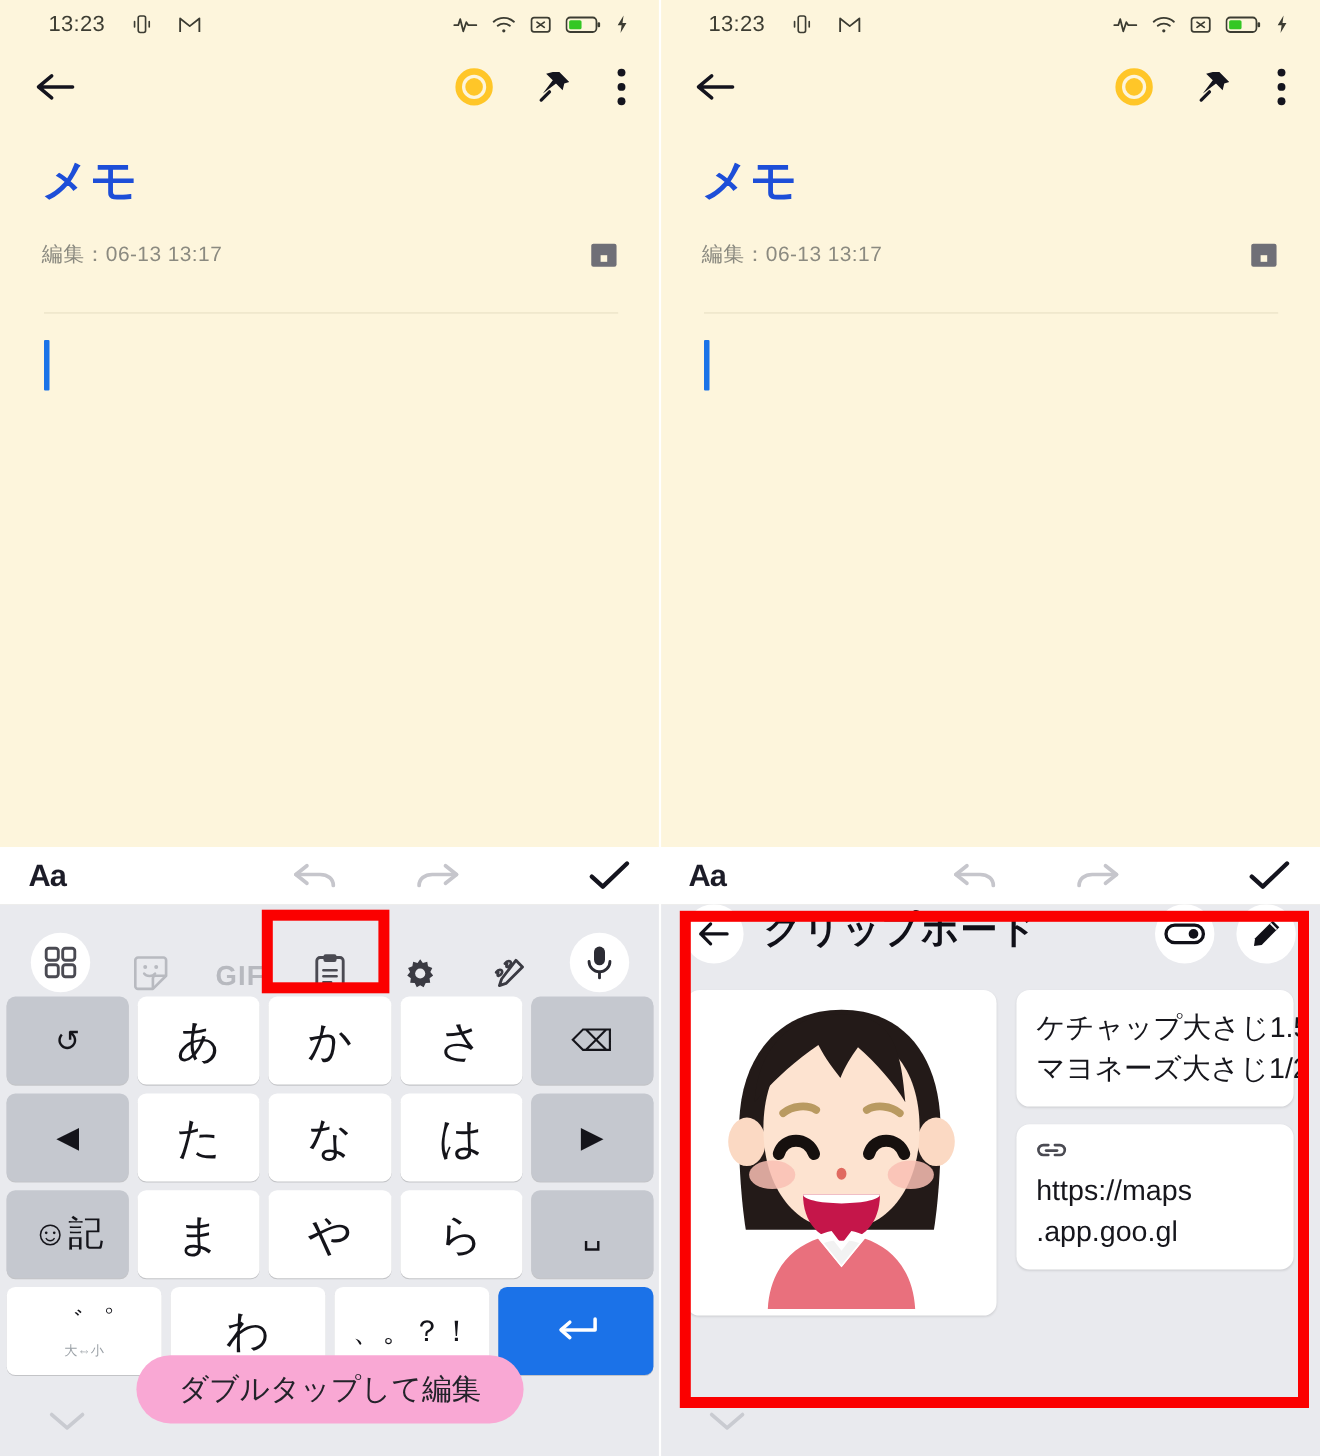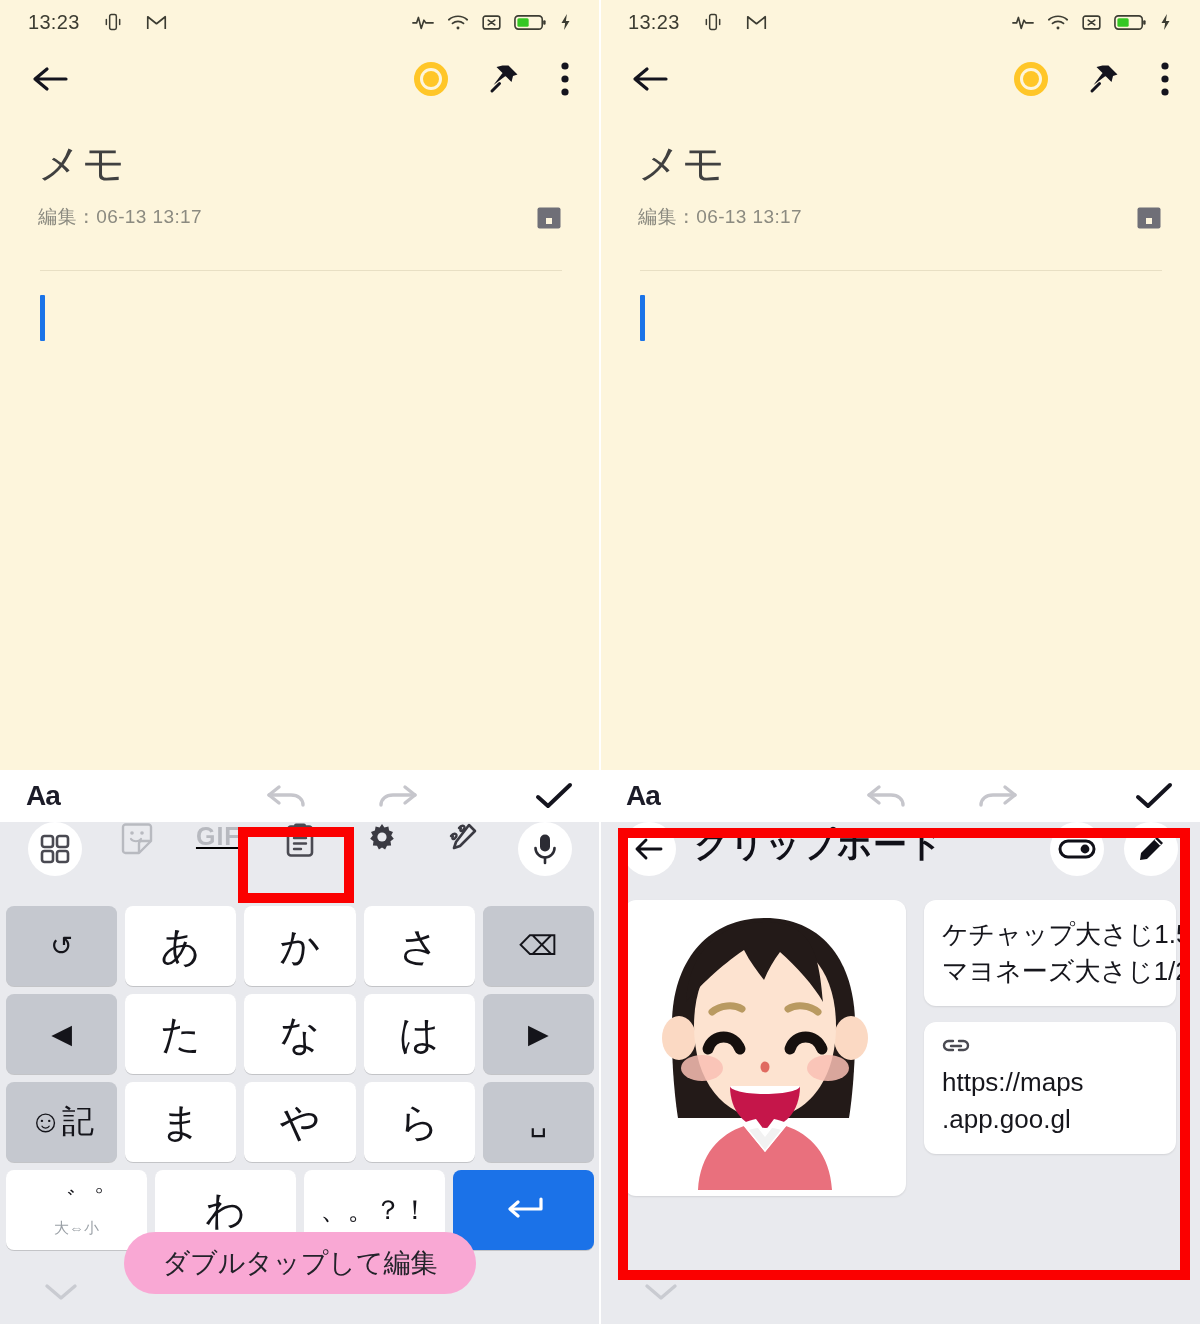--- a/index.html
+++ b/index.html
@@ -15,61 +15,61 @@
   .panel { position: absolute; top: 0; width: 600px; height: 1324px; overflow: hidden; background: #fdf5dc; }
   .panel.left  { left: 0; }
   .panel.right { left: 600px; }
   .panel-gap { position:absolute; top:0; left:599px; width:2px; height:1324px; background:#ffffff; z-index:30;}
 
   
   .statusbar {
     position: relative; height: 44px; background: #fdf5dc;
     display: flex; align-items: center; padding: 0 28px;
   }
-  .sb-left { display: flex; align-items: center; gap: 23px; }
+  .sb-left { display: flex; align-items: center; gap: 23px; margin-left: 16px; }
   .sb-time { font-size: 20px; color: #3c3c32; letter-spacing: .3px; }
   .sb-right { margin-left: auto; display: flex; align-items: center; gap: 13px; }
   .ico { display:inline-block; line-height:0; }
 
   
   .appbar { height: 70px; display:flex; align-items:center; padding: 0 30px; background:#fdf5dc; }
   .appbar .spacer { flex: 1; }
   .appbar .actions { display:flex; align-items:center; gap: 38px; }
   .color-dot {
     width: 34px; height: 34px; border-radius: 50%;
     border: 6px solid #ffc628; background: #fdf5dc;
     position: relative;
   }
   .color-dot::after {
     content:""; position:absolute; inset:3px; border-radius:50%; background:#ffc628;
   }
 
   
   .note { padding: 22px 38px 0 38px; background:#fdf5dc; }
-  .note-title { font-size: 42px; font-weight: 400; color:#404040; letter-spacing:1px; }
-  .note-meta-row { display:flex; align-items:center; margin-top: 12px; }
+  .note-title { font-size: 42px; font-weight: 700; color:#1d4ed8; letter-spacing:1px; }
+  .note-meta-row { display:flex; align-items:center; margin-top: 26px; }
   .note-meta { font-size: 19px; color:#8b8a80; letter-spacing:.4px; }
   .note-meta-icon { margin-left:auto; }
   .divider { height:1px; background:#e8dfc4; margin: 40px 0 0 2px; }
   .caret { width:5px; height:46px; background:#1a73e8; margin: 24px 0 0 2px; border-radius:1px;}
 
   
   .fmtbar {
     position:absolute; left:0; width:600px; height:52px; top:770px;
     background:#ffffff; display:flex; align-items:center; padding: 12px 26px;
   }
   .fmt-aa { font-size:28px; font-weight:700; color:#1c1c28; letter-spacing:-1px; }
   .fmt-undo { margin-left: 205px; }
   .fmt-redo { margin-left: 66px; }
   .fmt-check { margin-left:auto; }
 
   
   .kb { position:absolute; left:0; top:822px; width:600px; height:502px; background:#e9eaee; }
   .kb-tools { height:80px; display:flex; align-items:center; padding: 0 14px; position:relative; }
-  .kb-tool { flex:1; display:flex; align-items:flex-start; justify-content:center; height:80px;text-decoration:underline; }
+  .kb-tool { flex:1; display:flex; align-items:flex-end; justify-content:center; height:80px; }
   .circle-btn {
     width:54px; height:54px; border-radius:50%; background:#ffffff;
     display:flex; align-items:center; justify-content:center;
   }
   .gif-text { font-size:25px; font-weight:700; color:#b7b9bf; letter-spacing:1px; font-family:"Liberation Sans", sans-serif;}
   .hl-box {
     position:absolute; left:238px; top:5px; width:116px; height:76px;
     border:10px solid #fb0000; background:transparent; pointer-events:none;
   }
 
@@ -78,21 +78,21 @@
   .key {
     flex:1; border-radius:8px; background:#ffffff;
     display:flex; align-items:center; justify-content:center;
     font-size:40px; color:#14141a;
     box-shadow: 0 1px 0 rgba(0,0,0,.16);
   }
   .key.func { background:#c5c8cf; }
   .key.enter { background:#1b72e8; }
   .key.small { font-size:27px; }
   .key.mixed { font-size:32px; }
-  .key .sub { font-size:15px; color:#9aa0a6; }
+  .key .sub { font-size:12px; color:#9aa0a6; }
 
   .tooltip {
     position:absolute; left:124px; top:1232px; width:352px; height:62px;
     background:#f9a8d4; border-radius:31px;
     display:flex; align-items:center; justify-content:center;
     font-size:27px; color:#23232a; z-index:12;
   }
   .chev { position:absolute; left:44px; bottom:22px; z-index:11;}
 
   

